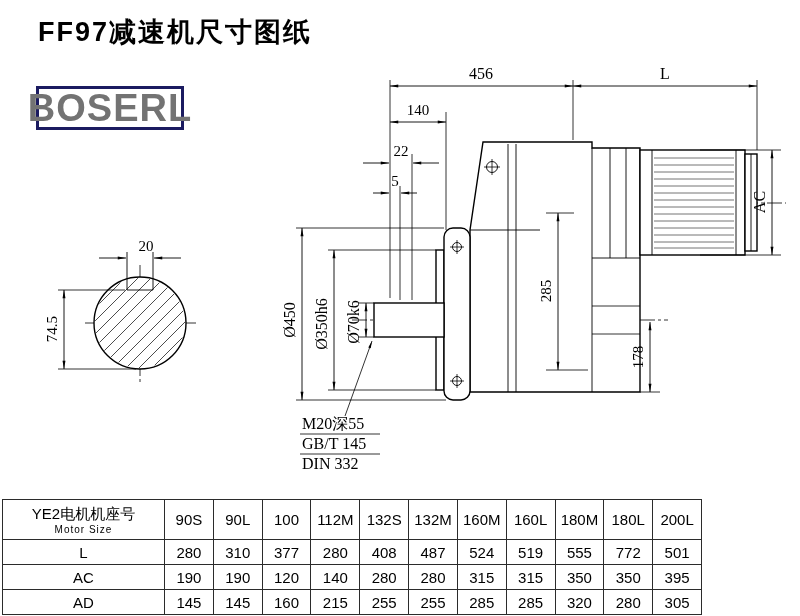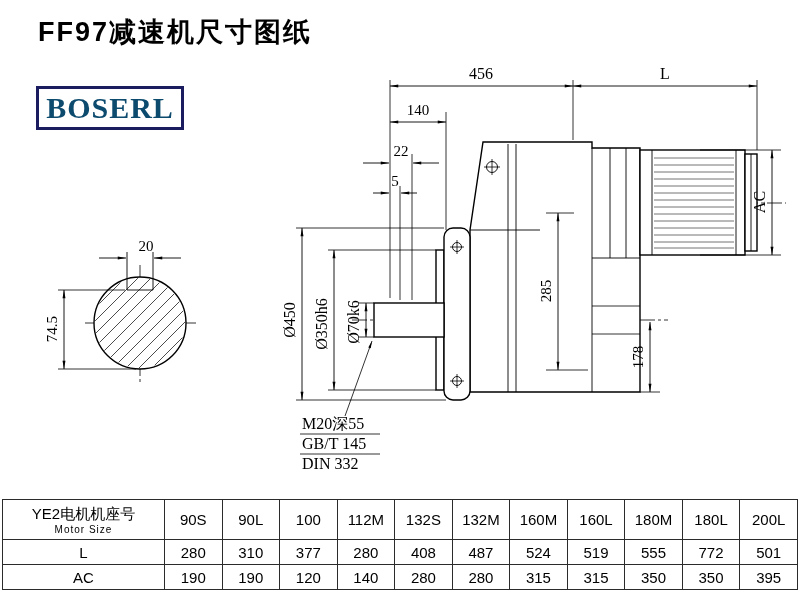--- a/index.html
+++ b/index.html
@@ -1,33 +1,33 @@
 <!DOCTYPE html>
 <html><head>
 <meta charset="utf-8">
 <style>
   *{margin:0;padding:0;box-sizing:border-box}
   html,body{width:800px;height:616px;background:#fff;overflow:hidden;position:relative;
     font-family:"Liberation Sans",sans-serif;color:#000}
   .title{position:absolute;left:38px;top:14px;font-size:27px;font-weight:bold;letter-spacing:2px}
   .logo{position:absolute;left:36px;top:86px;width:148px;height:44px;border:3px solid #1b1b60;
     display:flex;align-items:center;justify-content:center;background:#fff}
-  .logo span{font-family:Liberation Serif, serif;font-weight:bold;font-size:30px;color:#0c4a6e;letter-spacing:1px}
+  .logo span{font-family:Liberation Sans, sans-serif;font-weight:bold;font-size:38px;color:#737373;letter-spacing:1px}
   svg.drawing{position:absolute;left:0;top:0}
   svg .out{stroke:#000;stroke-width:1.4;fill:none}
   svg .fillw{fill:#fff}
   svg .in{stroke:#000;stroke-width:0.9;fill:none}
   svg .thin{stroke:#000;stroke-width:0.8;fill:none}
   svg .dim{stroke:#000;stroke-width:0.9;fill:none}
   svg .cl line{stroke:#000;stroke-width:0.8;stroke-dasharray:15 3 3 3}
   svg .hatch line{stroke:#000;stroke-width:0.7}
   svg .fin line{stroke:#000;stroke-width:0.55}
   svg text{font-family:"Liberation Serif",serif;font-size:15px;fill:#000;stroke:none}
   svg text.big{font-size:16px}
-  table.size-table{position:absolute;left:2px;top:499px;width:796px;border-collapse:collapse;table-layout:fixed}
+  table.size-table{position:absolute;left:2px;top:499px;width:700px;border-collapse:collapse;table-layout:fixed}
   table.size-table th,table.size-table td{border:1px solid #2b2b2b;text-align:center;vertical-align:middle;
     font-size:15px;font-weight:normal;padding:1px 0;background:#fff}
   table.size-table tr.hdr th{height:40px}
   table.size-table tr.datarow th,table.size-table tr.datarow td{height:25px}
   .hdr-en{font-size:10px;letter-spacing:1px}
 </style>
 </head>
 <body>
 
 <div class="title">FF97减速机尺寸图纸</div>
@@ -281,14 +281,28 @@
     <td>120</td>
     <td>140</td>
     <td>280</td>
     <td>280</td>
     <td>315</td>
     <td>315</td>
     <td>350</td>
     <td>350</td>
     <td>395</td>
   </tr>
+  <tr class="datarow">
+    <th>AD</th>
+    <td>145</td>
+    <td>145</td>
+    <td>160</td>
+    <td>215</td>
+    <td>255</td>
+    <td>255</td>
+    <td>285</td>
+    <td>285</td>
+    <td>320</td>
+    <td>280</td>
+    <td>305</td>
+  </tr>
 </tbody>
   </table>
 
 </body></html>

